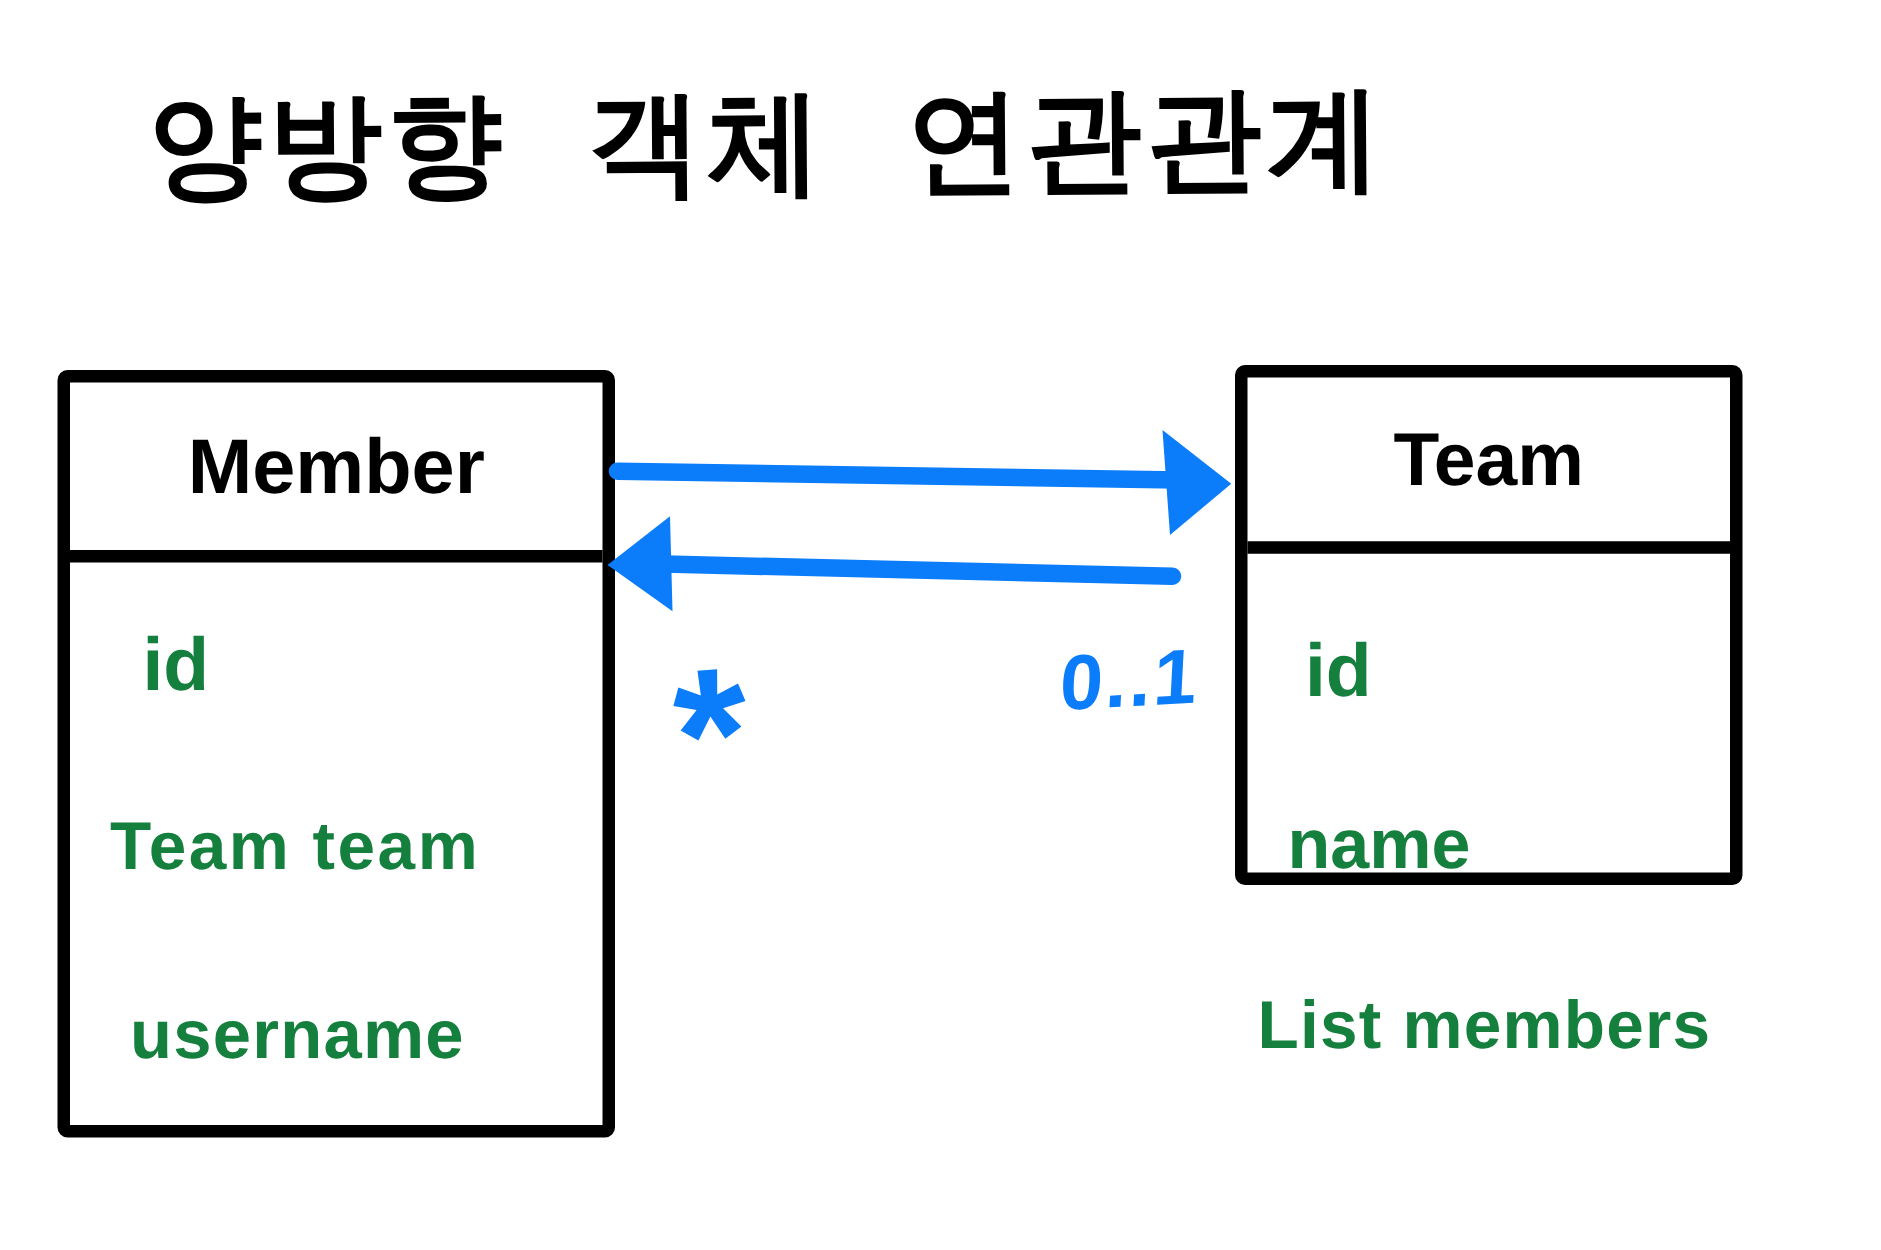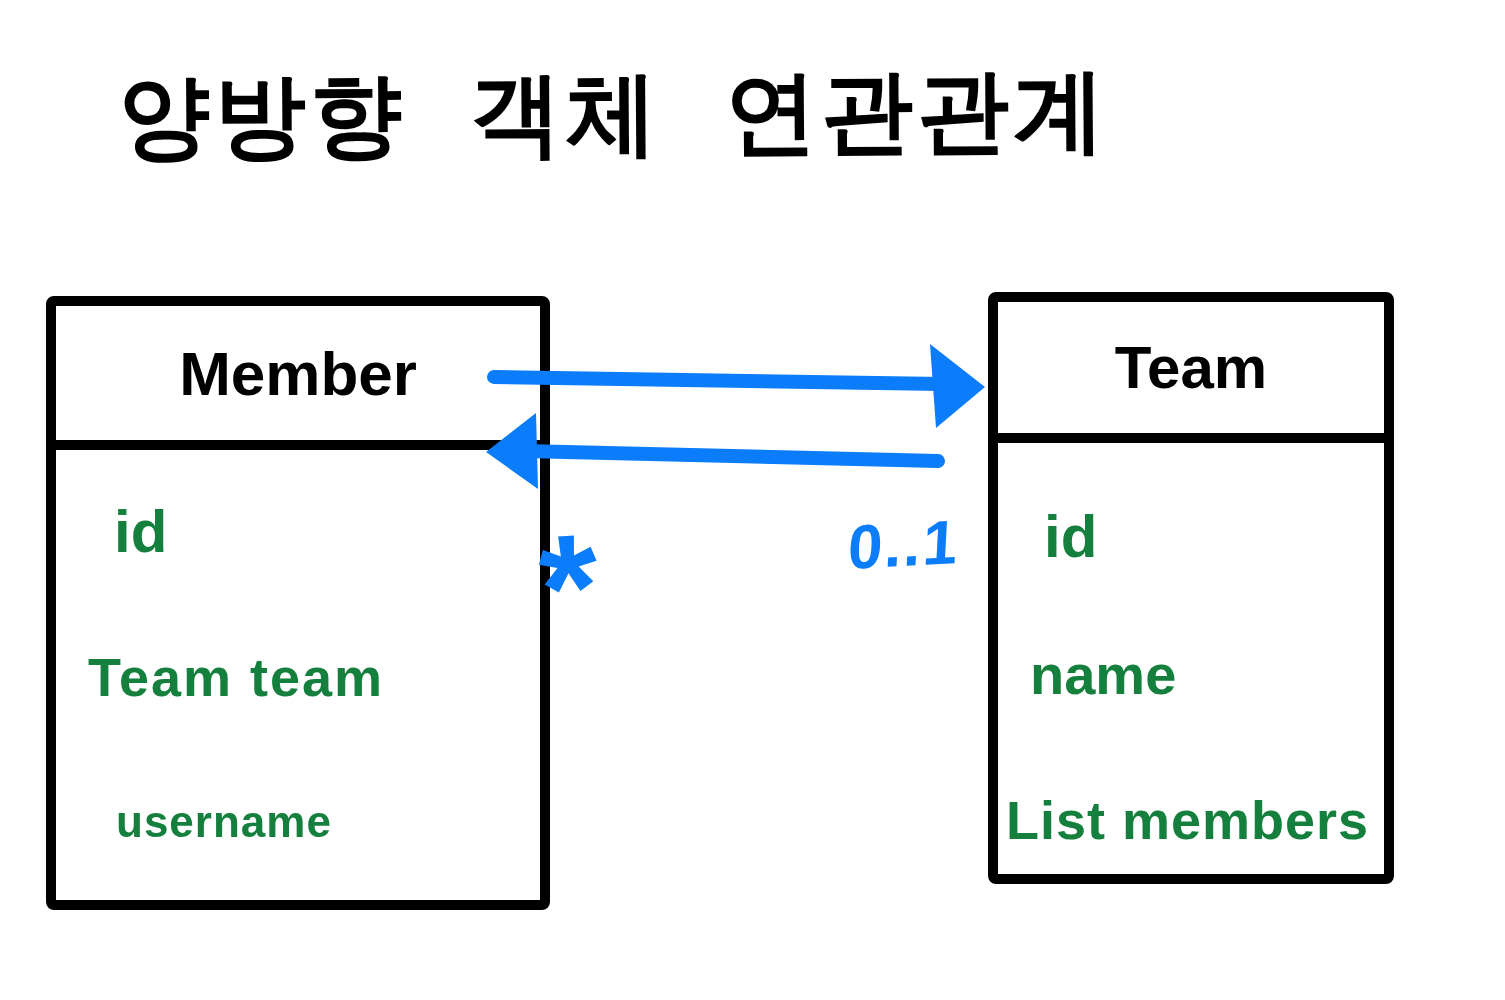--- a/index.html
+++ b/index.html
@@ -27,22 +27,22 @@
     white-space: nowrap;
     transform: rotate(-0.4deg);
   }
   .class-box {
     position: absolute;
     box-sizing: border-box;
     border: 10px solid #000000;
     border-radius: 8px;
     background: #ffffff;
   }
-  .member-box { left: 46px;  top: 296px; width: 504px; height: 614px; }
-  .team-box   { left: 988px; top: 292px; width: 406px; height: 592px; }
+  .member-box { left: 46px;  top: 296px; width: 446px; height: 614px; }
+  .team-box   { left: 988px; top: 292px; width: 406px; height: 416px; }
   .class-header {
     box-sizing: border-box;
     width: 100%;
     border-bottom: 10px solid #000000;
     display: flex;
     align-items: center;
     justify-content: center;
     font-weight: 700;
     color: #000000;
   }
@@ -52,21 +52,21 @@
   .field {
     position: absolute;
     color: #15803d;
     font-weight: 700;
     white-space: nowrap;
     line-height: 1;
   }
   
   .member-box .field-0 { left: 58px; top: 52px;  font-size: 60px; }
   .member-box .field-1 { left: 32px; top: 200px; font-size: 54px; letter-spacing: 2px; }
-  .member-box .field-2 { left: 60px; top: 350px; font-size: 44px; letter-spacing: 1px; }
+  .member-box .field-2 { left: 48px; top: 350px; font-size: 55px; letter-spacing: 1px; }
   
   .team-box .field-0 { left: 46px; top: 64px;  font-size: 60px; }
   .team-box .field-1 { left: 32px; top: 204px; font-size: 56px; }
   .team-box .field-2 { left: 8px;  top: 350px; font-size: 54px; letter-spacing: 1px; }
 
   .arrow-layer {
     position: absolute;
     left: 0; top: 0;
     width: 1505px;
     height: 1000px;

